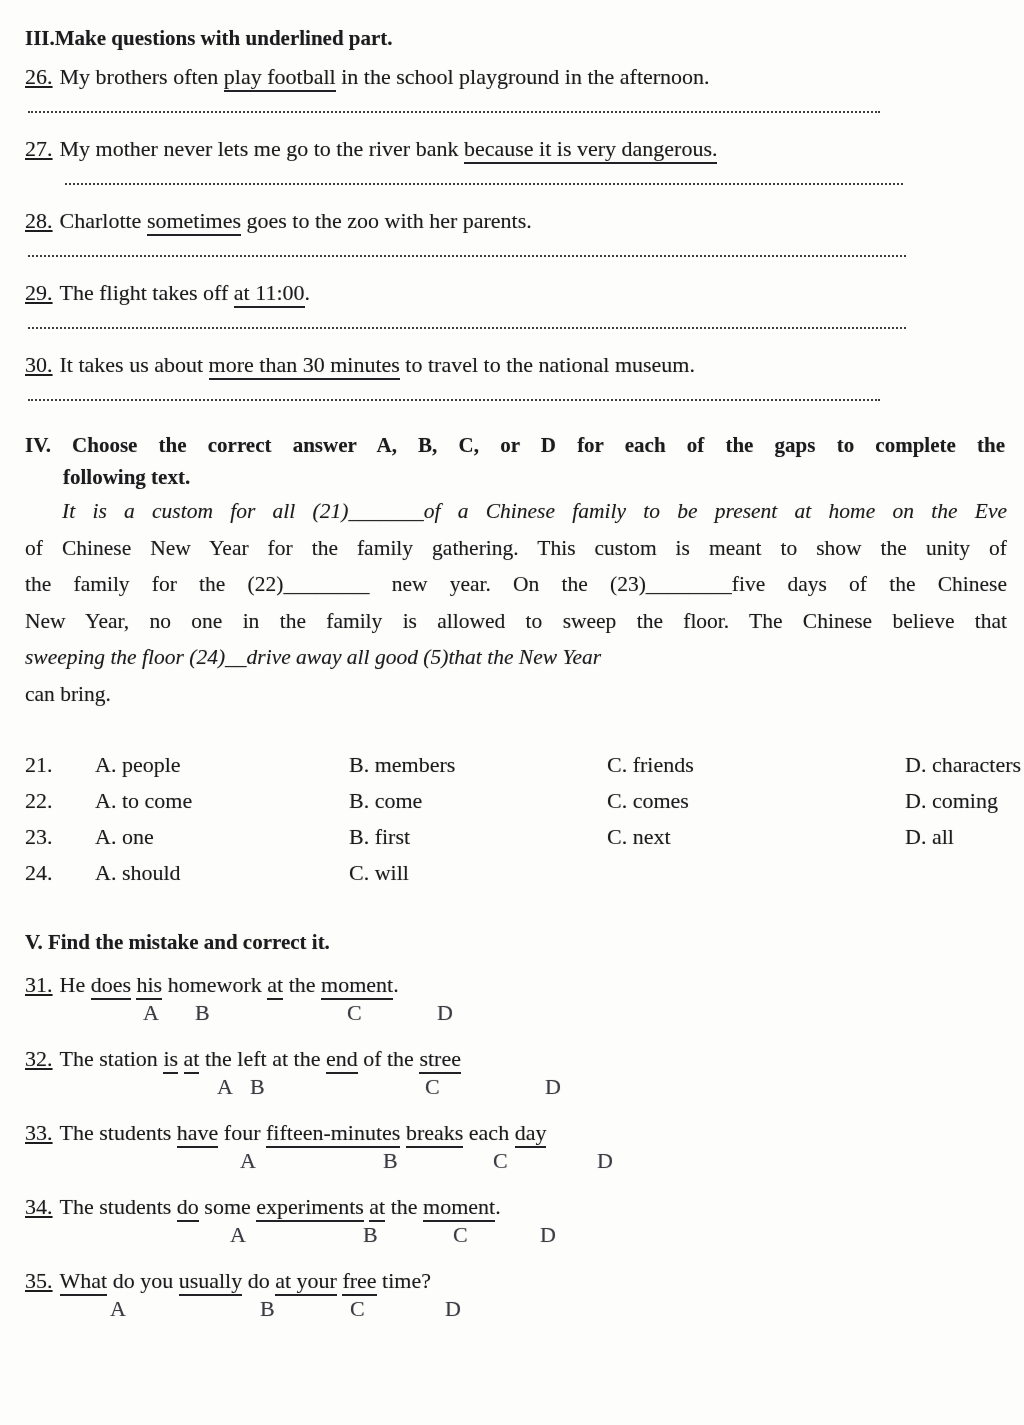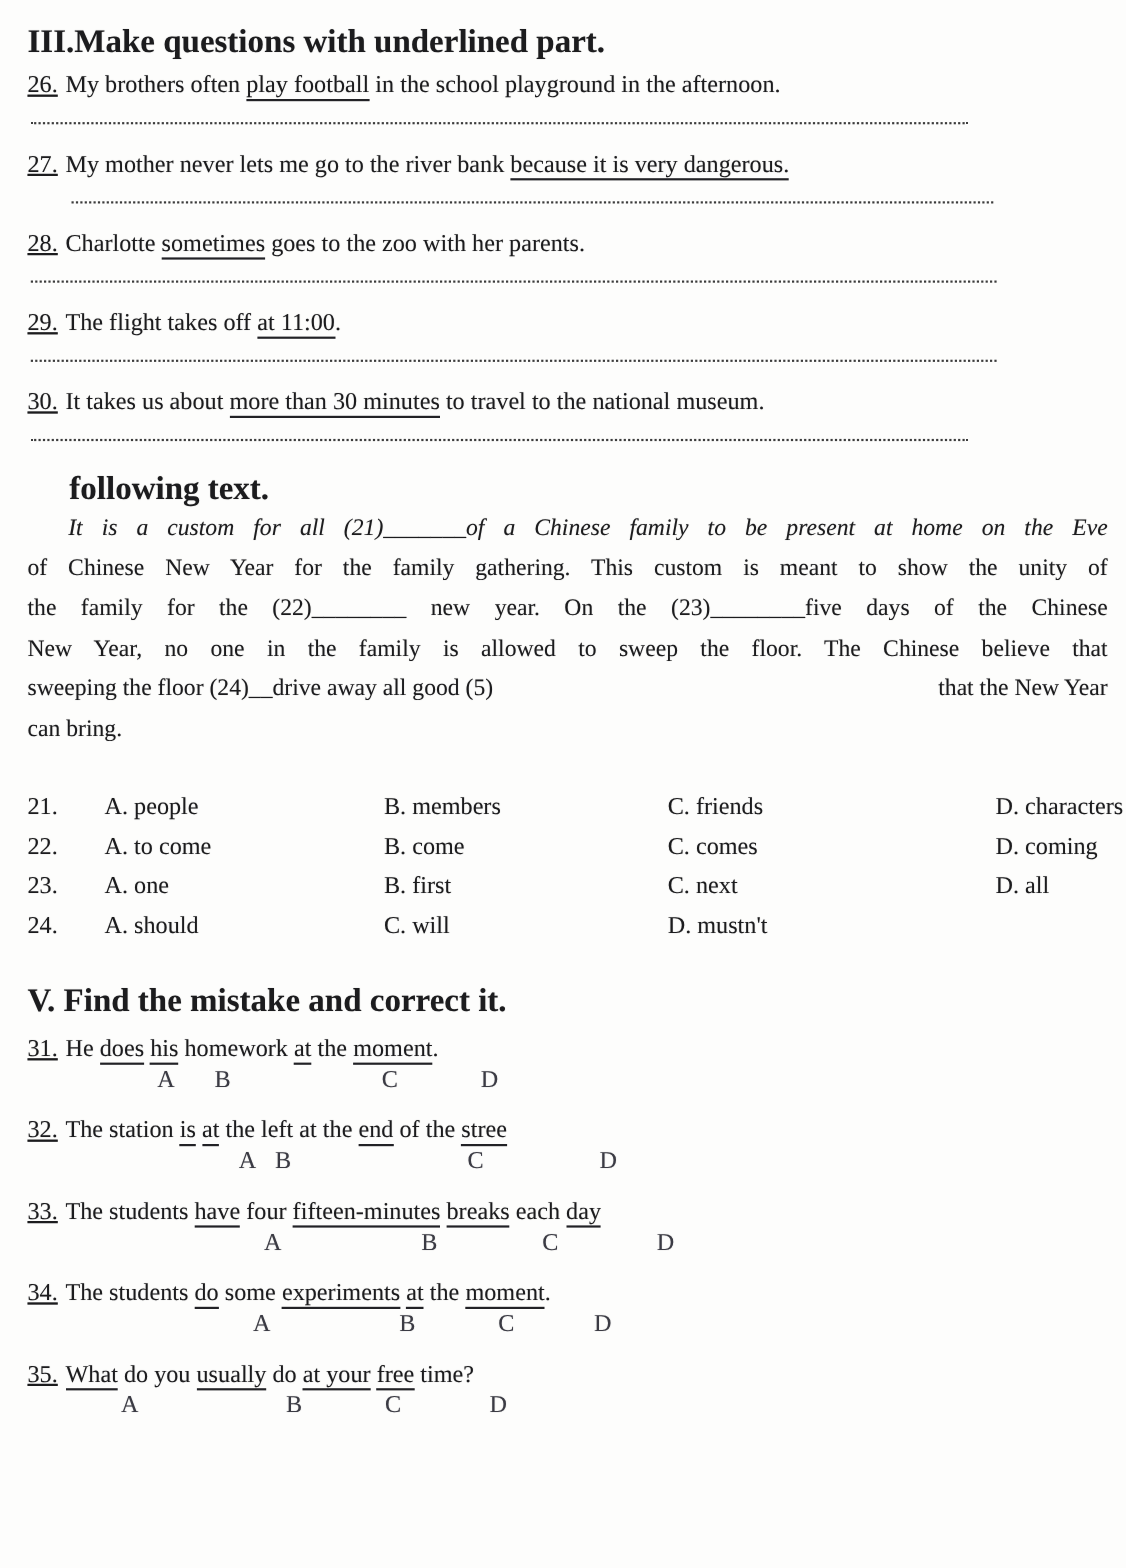--- a/index.html
+++ b/index.html
@@ -14,21 +14,21 @@
   .page {
     box-sizing: border-box;
     width: 1024px;
     height: 1425px;
     padding: 22px 24px 0 25px;
     filter: blur(0.35px);
     text-shadow: 0 0 1px rgba(40,40,40,0.35);
   }
   .h-bold {
     font-weight: bold;
-    font-size: 30px;
+    font-size: 21px;
     line-height: 32px;
     margin: 0;
   }
   .s3-heading { margin-bottom: 8px; }
   .q-line {
     font-size: 22px;
     line-height: 30px;
     white-space: nowrap;
   }
   .q-num { margin-right: 7px; text-decoration: underline; }
@@ -54,22 +54,22 @@
     line-height: 36.5px;
     width: 982px;
   }
   .para-line {
     text-align: justify;
     text-align-last: justify;
   }
   .para-line.first { padding-left: 37px; width: 945px; font-style: italic; }
   .para-split {
     display: flex;
-    justify-content: space-between;
     white-space: nowrap;
+    font-style: italic;
   }
   .para-last { text-align: left; }
 
   .opts { margin-top: 36px; font-size: 22px; }
   .opt-row {
     display: grid;
     grid-template-columns: 42px 226px 230px 270px auto;
     height: 36px;
     line-height: 34px;
     white-space: nowrap;
@@ -106,20 +106,21 @@
     <div class="answer-line wide"></div>
 
     <div class="q-line"><span class="q-num">29.</span><span><span>The flight takes off </span><span class="u">at 11:00</span><span>.</span></span></div>
     <div class="answer-line wide"></div>
 
     <div class="q-line"><span class="q-num">30.</span><span><span>It takes us about </span><span class="u">more than 30 minutes</span><span> to travel to the national museum.</span></span></div>
     <div class="answer-line"></div>
   </div>
 
   <div class="s4">
+    <p class="h-bold s4-h1">IV. Choose the correct answer A, B, C, or D for each of the gaps to complete the</p>
     <p class="h-bold s4-h2">following text.</p>
 
     <div class="para">
       <div class="para-line first">It is a custom for all (21)_______of a Chinese family to be present at home on the Eve</div>
       <div class="para-line">of Chinese New Year for the family gathering. This custom is meant to show the unity of</div>
       <div class="para-line">the family for the (22)________ new year. On the (23)________five days of the Chinese</div>
       <div class="para-line">New Year, no one in the family is allowed to sweep the floor. The Chinese believe that</div>
       <div class="para-split">
         <span>sweeping the floor (24)__drive away all good (5)</span>
         <span>that the New Year</span>
@@ -146,21 +147,20 @@
         <span>23.</span>
         <span>A. one</span>
         <span>B. first</span>
         <span>C. next</span>
         <span>D. all</span>
       </div>
       <div class="opt-row">
         <span>24.</span>
         <span>A. should</span>
         <span>C. will</span>
-        <span>D. mustn't</span>
       </div>
     </div>
   </div>
 
   <div class="s5">
     <p class="h-bold s5-heading">V. Find the mistake and correct it.</p>
 
     <div class="q-line s5-q"><span class="q-num">31.</span><span><span>He </span><span class="u">does</span><span> </span><span class="u">his</span><span> homework </span><span class="u">at</span><span> the </span><span class="u">moment</span><span>.</span></span></div>
     <div class="ltr-row">
       <span class="ltr" style="left:118px">A</span>

